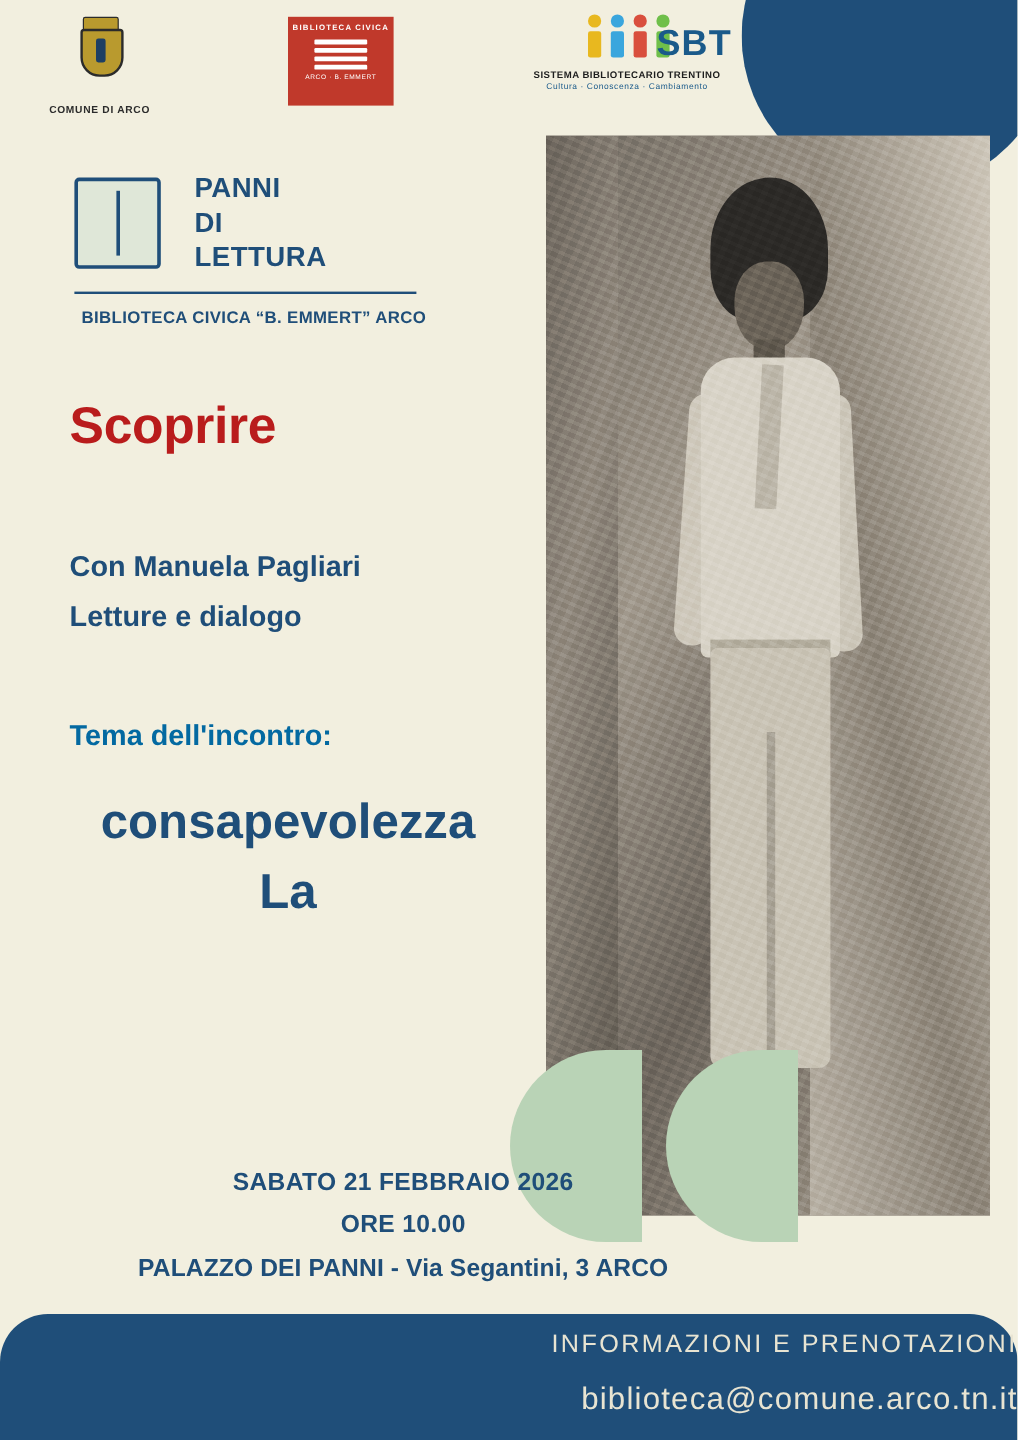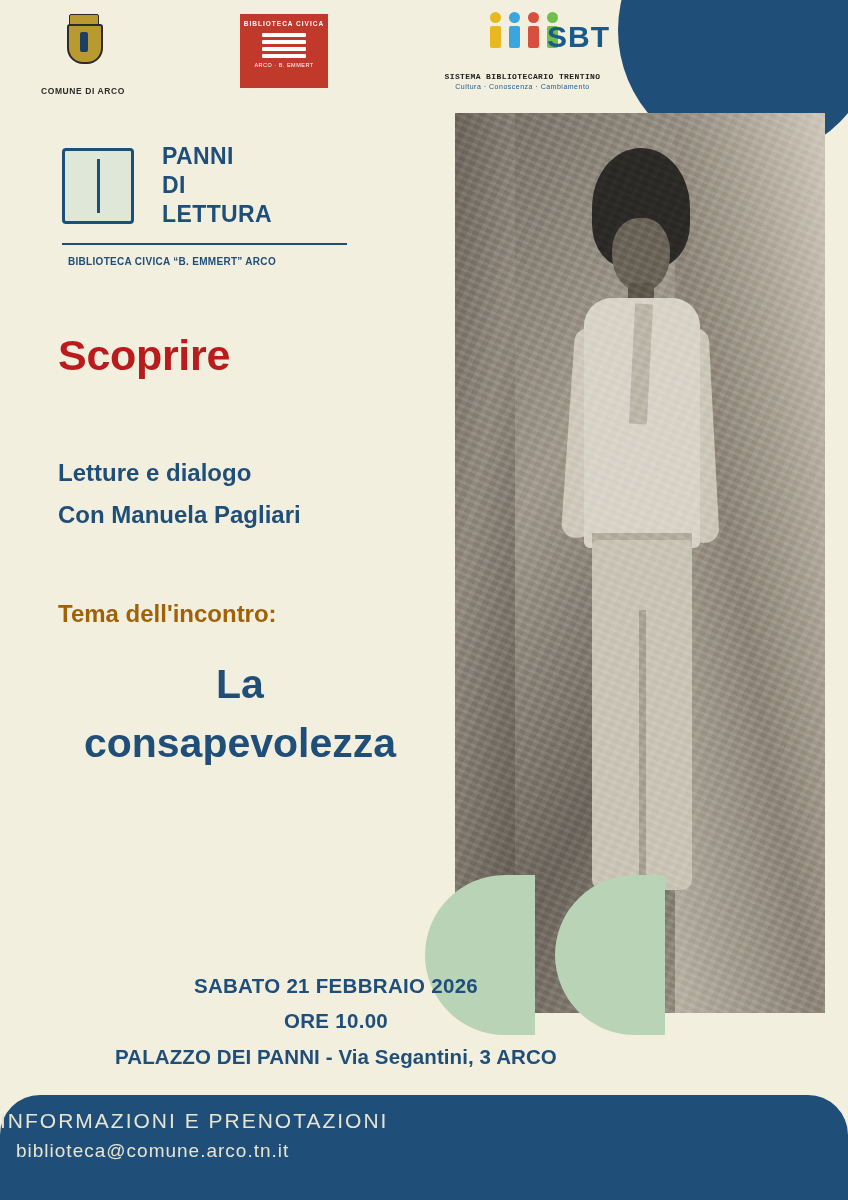--- a/index.html
+++ b/index.html
@@ -146,22 +146,21 @@
     font-size: 30px;
     font-weight: bold;
     color: #1a5a8a;
     letter-spacing: 1px;
   }
   .logo-sbt .s1 {
     font-size: 8px;
     letter-spacing: 0.4px;
     color: #1d1d1d;
     font-weight: bold;
-    margin-top: 16px;
-    font-family: Liberation Mono, monospace;
+    margin-top: 2px;
   }
   .logo-sbt .s2 {
     font-size: 7px;
     letter-spacing: 0.5px;
     color: #1a5a8a;
     margin-top: 2px;
   }
 
   
   .blue-arc {
@@ -371,21 +370,21 @@
     width: 285px;
     height: 2px;
     background: #1f4e79;
   }
   .gdl-sub {
     position: absolute;
     left: 68px;
     top: 256px;
     color: #1f4e79;
     font-weight: bold;
-    font-size: 10px;
+    font-size: 14px;
     letter-spacing: 0.3px;
   }
 
   .title {
     position: absolute;
     left: 58px;
     top: 330px;
     width: 390px;
     color: #b91c1c;
     font-weight: bold;
@@ -400,21 +399,21 @@
     width: 390px;
     color: #1f4e79;
     font-weight: bold;
     font-size: 24px;
     line-height: 1.75;
   }
   .theme-label {
     position: absolute;
     left: 58px;
     top: 600px;
-    color: #a16207;
+    color: #0369a1;
     font-weight: bold;
     font-size: 24px;
   }
   .theme-value {
     position: absolute;
     left: 40px;
     top: 655px;
     width: 400px;
     text-align: center;
     color: #1f4e79;
@@ -442,37 +441,37 @@
   
   .footer {
     position: absolute;
     left: 0;
     right: 0;
     bottom: 0;
     height: 105px;
     background: #1f4e79;
     border-radius: 40px 40px 0 0;
     color: #e8e4d2;
-    text-align: left;
+    text-align: right;
     padding-top: 14px;
     box-sizing: border-box;
   }
   .footer .f1 {
     font-size: 21px;
     letter-spacing: 2px;
   }
   .footer .f2 {
     font-size: 19px;
     letter-spacing: 1.5px;
     margin-top: 7px;
   }
   .footer .f3 {
-    font-size: 19px;
+    font-size: 26px;
     letter-spacing: 1px;
-    margin-top: 7px;
+    margin-top: 17px;
     padding-left: 16px;
   }
 </style>
 </head>
 <body>
 
 <div class="poster">
 
   <div class="blue-arc">
       <i></i>
@@ -547,29 +546,29 @@
     </div>
   </div>
   <div class="gdl-rule"></div>
   <div class="gdl-sub">BIBLIOTECA CIVICA “B. EMMERT” ARCO</div>
 
   <div class="title">
     <div>Scoprire</div>
   </div>
 
   <div class="subtitle">
+    <div>Con Manuela Pagliari</div>
     <div>Letture e dialogo</div>
-    <div>Con Manuela Pagliari</div>
   </div>
 
   <div class="theme-label">Tema dell'incontro:</div>
 
   <div class="theme-value">
+    <div>consapevolezza</div>
     <div>La</div>
-    <div>consapevolezza</div>
   </div>
 
   <div class="when">
     <div>SABATO 21 FEBBRAIO 2026</div>
     <div>ORE 10.00</div>
     <div class="place">PALAZZO DEI PANNI - Via Segantini, 3 ARCO</div>
   </div>
 
   <div class="footer">
     <div class="f1">INFORMAZIONI E PRENOTAZIONI</div>

